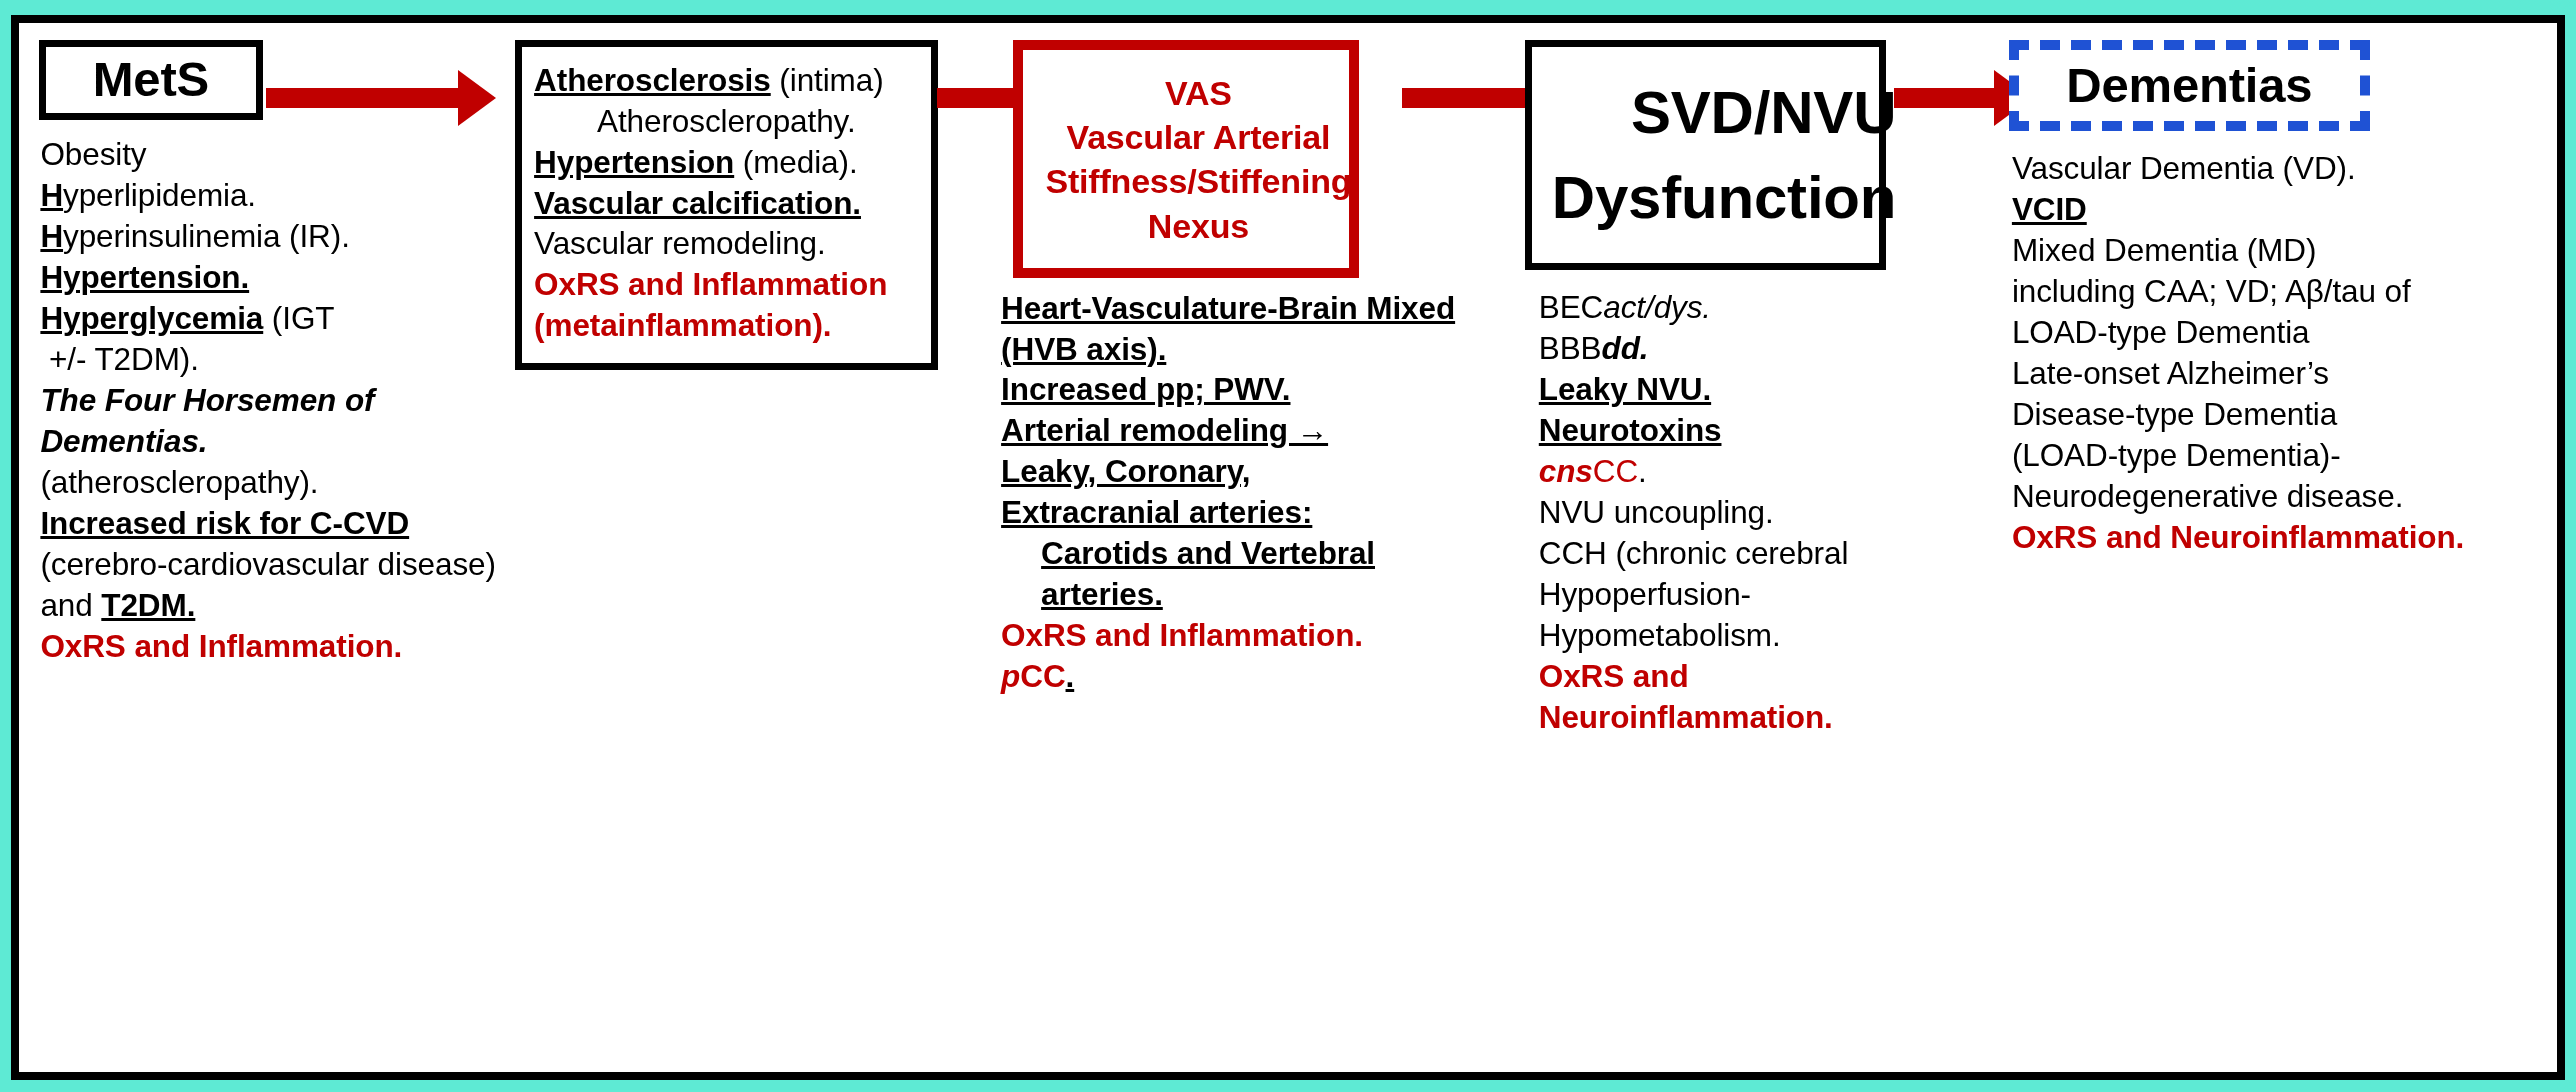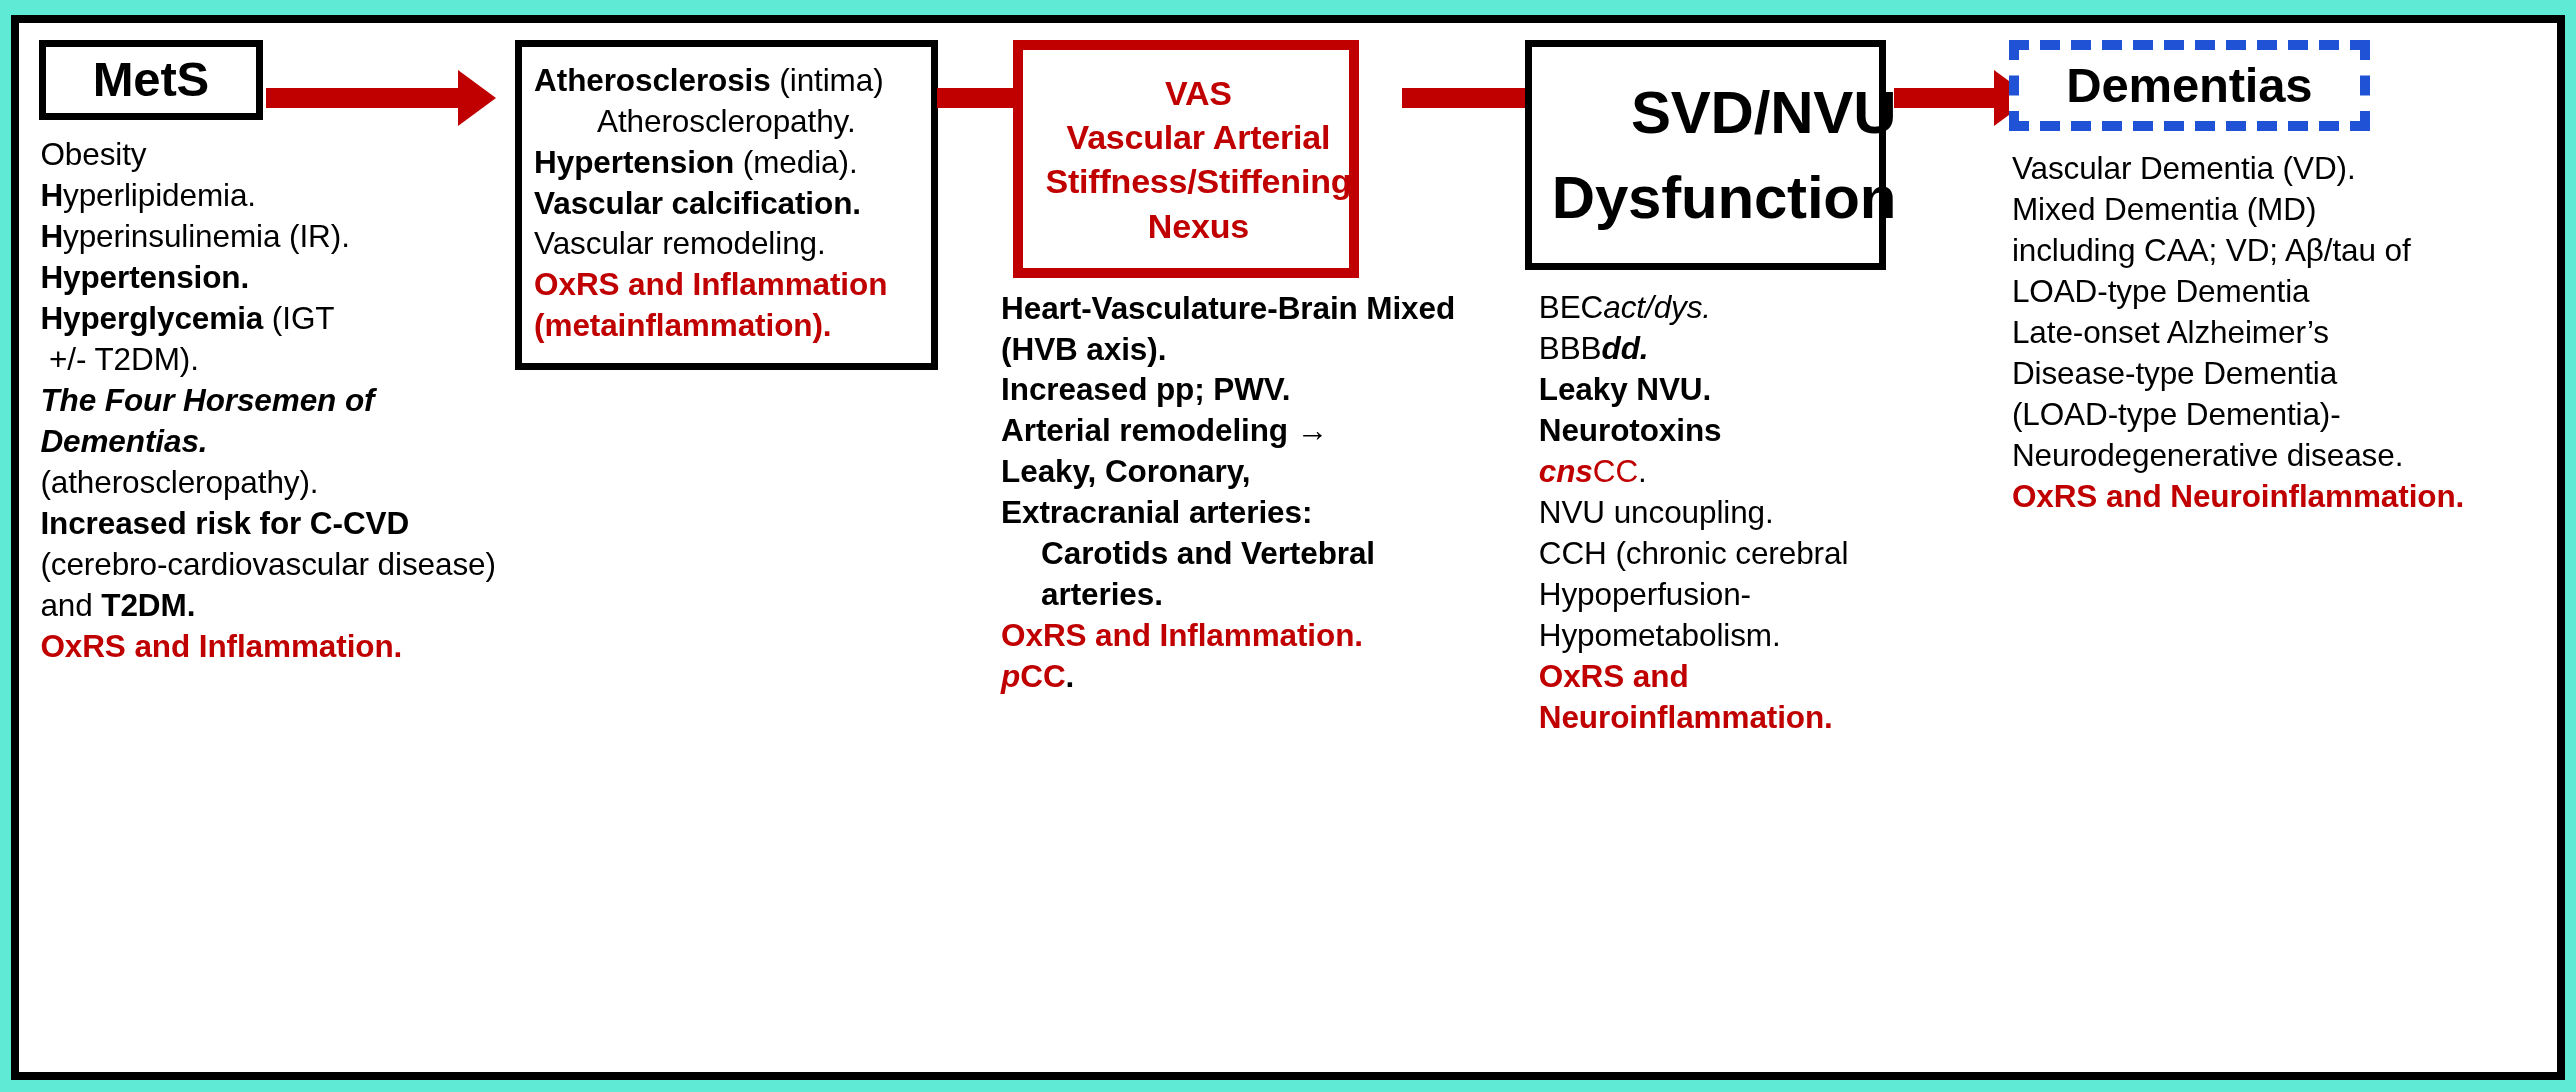--- a/index.html
+++ b/index.html
@@ -46,21 +46,21 @@
   }
   .hdr-red .hdr-title{ color:#C00000;margin-left:24px; }
   
   .body{
     font-size:31.5px;
     line-height:1.30;
     color:#000000;
     letter-spacing:-0.1px;
   }
   .ln{ white-space:pre-wrap; }
-  .b{font-weight:bold;}
+  .b{font-weight:bold;text-decoration:underline;}
   .i{font-style:italic;}
   .bi{font-weight:bold;font-style:italic;}
   .r{color:#C00000;}
   .rb{color:#C00000;font-weight:bold;}
   .rbi{color:#C00000;font-weight:bold;font-style:italic;}
   .ctr{text-align:center;}
   .ind{padding-left:40px;}
   
   .arrow{
     position:absolute;
@@ -175,20 +175,21 @@
       <div class="shaft" style="width:100px;"></div>
       <div class="head"></div>
     </div>
 
     <div class="col" style="left:1990px;top:17px;width:522px;">
       <div class="hdr hdr-blue" style="width:361px;height:91px;">
         <div class="hdr-title" style="font-size:49px;">Dementias</div>
       </div>
       <div class="body" style="margin-top:17px;padding-left:3.1px;">
         <div class="ln"><span>Vascular Dementia (VD).</span></div>
+        <div class="ln"><span class="b">VCID</span></div>
         <div class="ln"><span>Mixed Dementia (MD)</span></div>
         <div class="ln"><span>including CAA; VD; Aβ/tau of</span></div>
         <div class="ln"><span>LOAD-type Dementia</span></div>
         <div class="ln"><span>Late-onset Alzheimer’s</span></div>
         <div class="ln"><span>Disease-type Dementia</span></div>
         <div class="ln"><span>(LOAD-type Dementia)-</span></div>
         <div class="ln"><span>Neurodegenerative disease.</span></div>
         <div class="ln"><span class="rb">OxRS and Neuroinflammation.</span></div>
       </div>
     </div>

